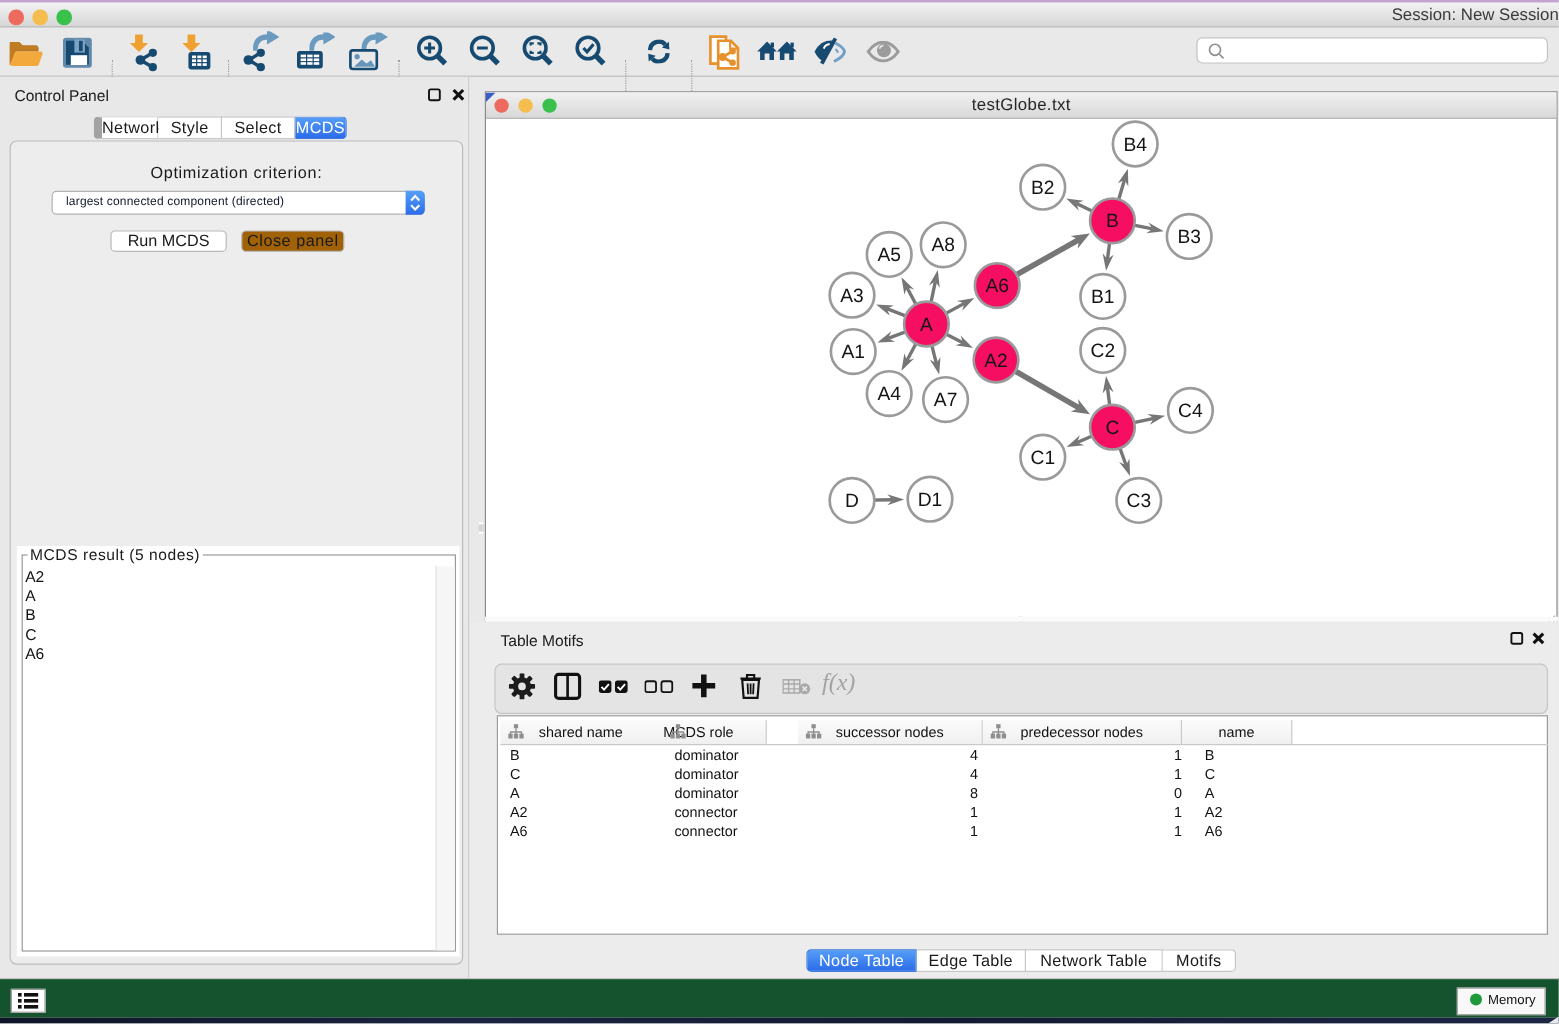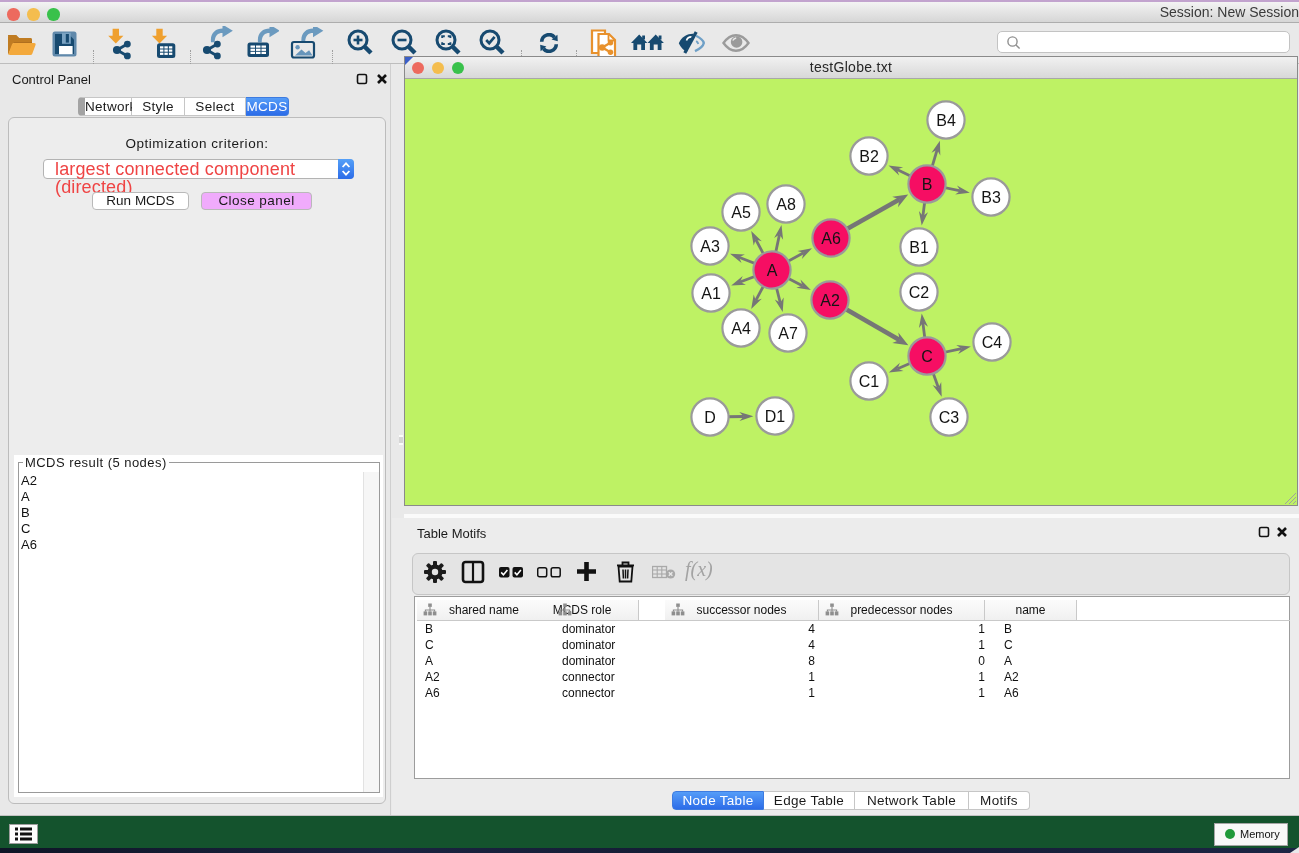--- a/index.html
+++ b/index.html
@@ -175,37 +175,37 @@
 <div class="abs" style="left:8px;top:117px;width:378px;height:687px;background:#ededed;border:1px solid #bcbcbc;border-radius:6px"></div>
 <div class="abs" style="left:78px;top:97px">
   <div class="tabseg" style="width:54px;border-left:7px solid #a3a3a3;border-radius:4px 0 0 4px">Network</div>
   <div class="tabseg" style="width:53px">Style</div>
   <div class="tabseg" style="width:61px">Select</div>
   <div class="tabseg" style="width:43px;background:linear-gradient(#559df8,#2c6ce8);border-color:#3d7be0;color:#fff;border-radius:0 4px 4px 0">MCDS</div>
 </div>
 
 <div class="abs" style="left:8px;top:136px;width:378px;text-align:center;font-size:13.5px;letter-spacing:0.55px;color:#1a1a1a">Optimization criterion:</div>
 <div class="abs" style="left:43px;top:159px;width:311px;height:20px;background:#fff;border:1px solid #b3b3b3;border-radius:4px">
-  <div style="position:absolute;left:11px;top:0;font-size:18px;letter-spacing:0.15px;line-height:18px;color:#ef4444">largest connected component (directed)</div>
+  <div style="position:absolute;left:11px;top:0;font-size:10px;letter-spacing:0.15px;line-height:18px;color:#0f172a">largest connected component (directed)</div>
   <div style="position:absolute;right:-1px;top:-1px;width:16px;height:20px;background:linear-gradient(#55a0f8,#2c6ce8);border-radius:0 4px 4px 0">
     <svg width="16" height="20" viewBox="0 0 16 20">
         <path d="M4.6,8 L8,4.4 L11.4,8 M4.6,12 L8,15.6 L11.4,12" stroke="#fff" stroke-width="1.8" fill="none"></path>
       </svg>
   </div>
 </div>
 <div class="abs" style="left:92px;top:192px;width:97px;height:18px;background:#fff;border:1px solid #b9b9b9;border-radius:4px;text-align:center;font-size:13.5px;line-height:16px;color:#1a1a1a">Run MCDS</div>
-<div class="abs" style="left:201px;top:192px;width:111px;height:18px;background:#f0abfc;border:1px solid #b9b9b9;border-radius:4px;text-align:center;font-size:13.5px;letter-spacing:0.45px;line-height:16px;color:#1a1a1a">Close panel</div>
+<div class="abs" style="left:201px;top:192px;width:86px;height:18px;background:#a16207;border:1px solid #b9b9b9;border-radius:4px;text-align:center;font-size:13.5px;letter-spacing:0.45px;line-height:16px;color:#1a1a1a">Close panel</div>
 
 <div class="abs" style="left:14px;top:455px;width:369px;height:342px;background:#fff"></div>
 <div class="abs" style="left:18px;top:462px;width:362px;height:331px;border:1px solid #9a9a9a"></div>
 <div class="abs" style="left:23px;top:455px;background:#fff;padding:0 2px;font-size:13px;letter-spacing:0.45px;color:#1a1a1a">MCDS result (5 nodes)</div>
 <div class="abs" style="left:363px;top:472px;width:16px;height:320px;background:#f6f6f6;border-left:1px solid #e2e2e2"></div>
 <div class="abs" style="left:21px;top:473px;font-size:13px;line-height:16px;color:#111">A2<br>A<br>B<br>C<br>A6</div>
 
-<div class="abs" style="left:404px;top:56px;width:894px;height:450px;background:#bef264;border:1px solid #8a8a8a">
+<div class="abs" style="left:404px;top:76px;width:894px;height:450px;background:#ffffff;border:1px solid #8a8a8a">
   <div style="position:absolute;left:0;top:0;right:0;height:22px;background:linear-gradient(#f1f1f1,#d8d8d8);border-bottom:1px solid #a8a8a8">
     <div style="text-align:center;font-size:14px;letter-spacing:0.3px;color:#262626;line-height:21px">testGlobe.txt</div>
   </div>
   <div class="wlight" style="left:7px;background:#ed6a5e;top:5px"></div>
   <div class="wlight" style="left:27px;background:#f4bd4e;top:5px"></div>
   <div class="wlight" style="left:47px;background:#39c14b;top:5px"></div>
   <svg style="position:absolute;left:0;top:0" width="8" height="8" viewBox="0 0 8 8">
       <path d="M0,0 h8 L0,8 z" fill="#3a5fc8"></path>
     </svg>
   <svg style="position:absolute;right:1px;bottom:1px" width="13" height="13" viewBox="0 0 13 13">

